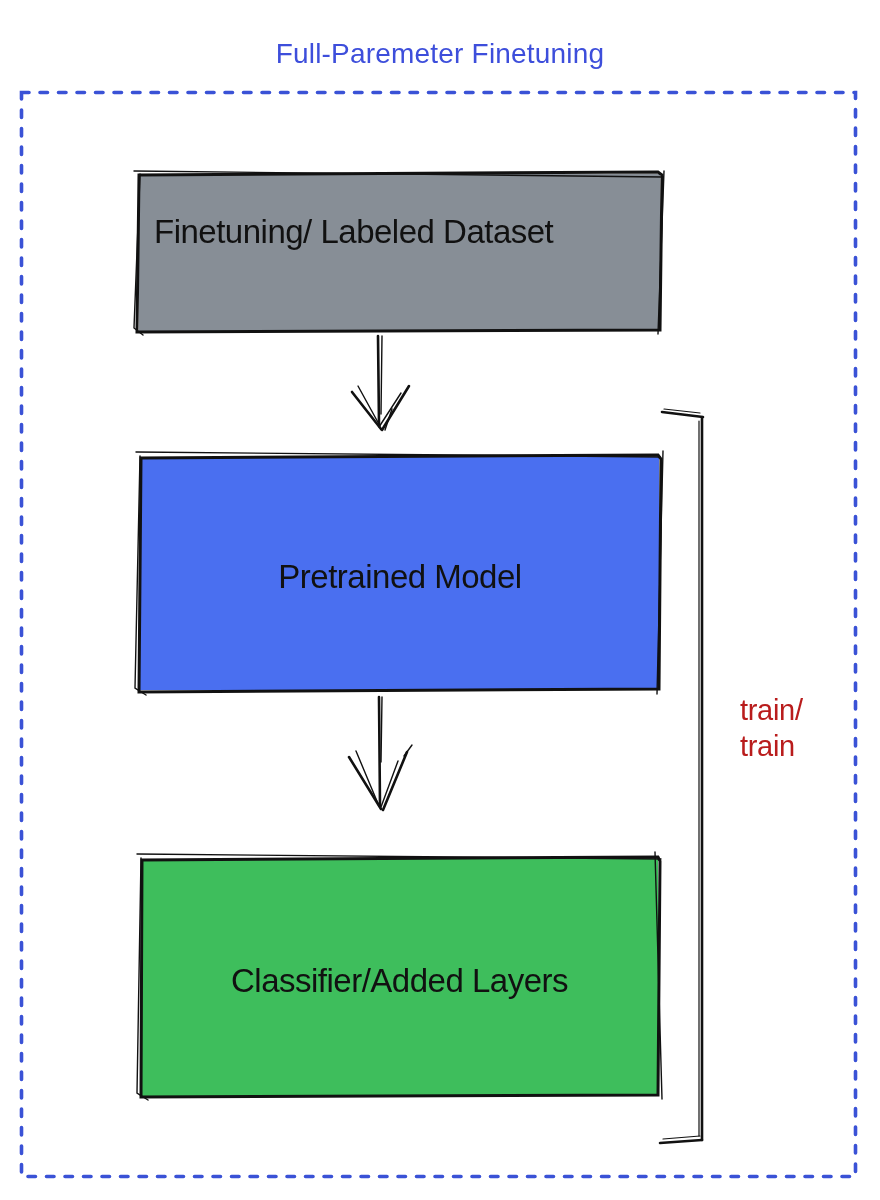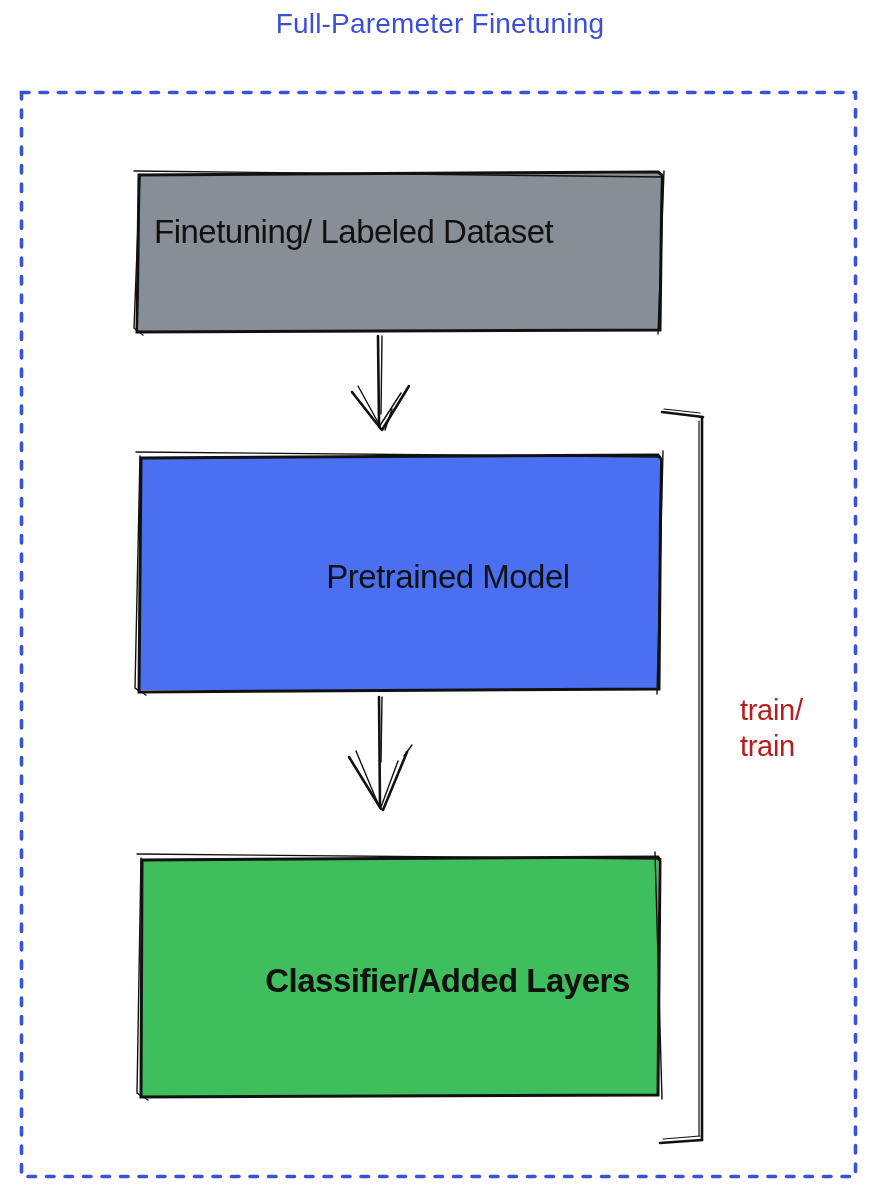--- a/index.html
+++ b/index.html
@@ -1,36 +1,35 @@
 <!DOCTYPE html>
 <html><head>
 <meta charset="utf-8">
 <style>
   html,body{margin:0;padding:0;background:#ffffff;}
   .canvas{
     position:relative;width:880px;height:1200px;background:#ffffff;overflow:hidden;
     font-family:"Liberation Sans", sans-serif;
   }
   .page-title{
-    position:absolute;left:0;top:8px;width:880px;text-align:center;
+    position:absolute;left:0;top:38px;width:880px;text-align:center;
     font-size:28px;font-weight:500;letter-spacing:0.2px;
   }
   .box-fill{position:absolute;z-index:1;}
   .fill-dataset{left:139px;top:174px;width:521px;height:157px;}
   .fill-model{left:140px;top:457px;width:519px;height:233px;}
   .fill-classifier{left:141px;top:859px;width:517px;height:237px;}
   .strokes{position:absolute;left:0;top:0;z-index:2;pointer-events:none;}
   .box-label{
     position:absolute;z-index:3;color:#111111;font-size:33px;letter-spacing:-0.5px;
     line-height:38px;
-    padding-left:48px;
   }
   .label-dataset{left:138px;top:213px;width:524px;text-align:left;padding-left:16px;box-sizing:border-box;}
   .label-model{left:138px;top:558px;width:524px;text-align:center;}
-  .label-classifier{left:139px;top:962px;width:521px;text-align:center;font-weight:bold;}
+  .label-classifier{left:139px;top:962px;width:521px;text-align:center;}
   .side-label{
     position:absolute;z-index:3;left:740px;top:692px;color:#b91c1c;
     font-size:29px;line-height:36px;letter-spacing:-0.3px;text-align:left;
   }
 </style>
 </head>
 <body>
 
 <div class="canvas">
 

